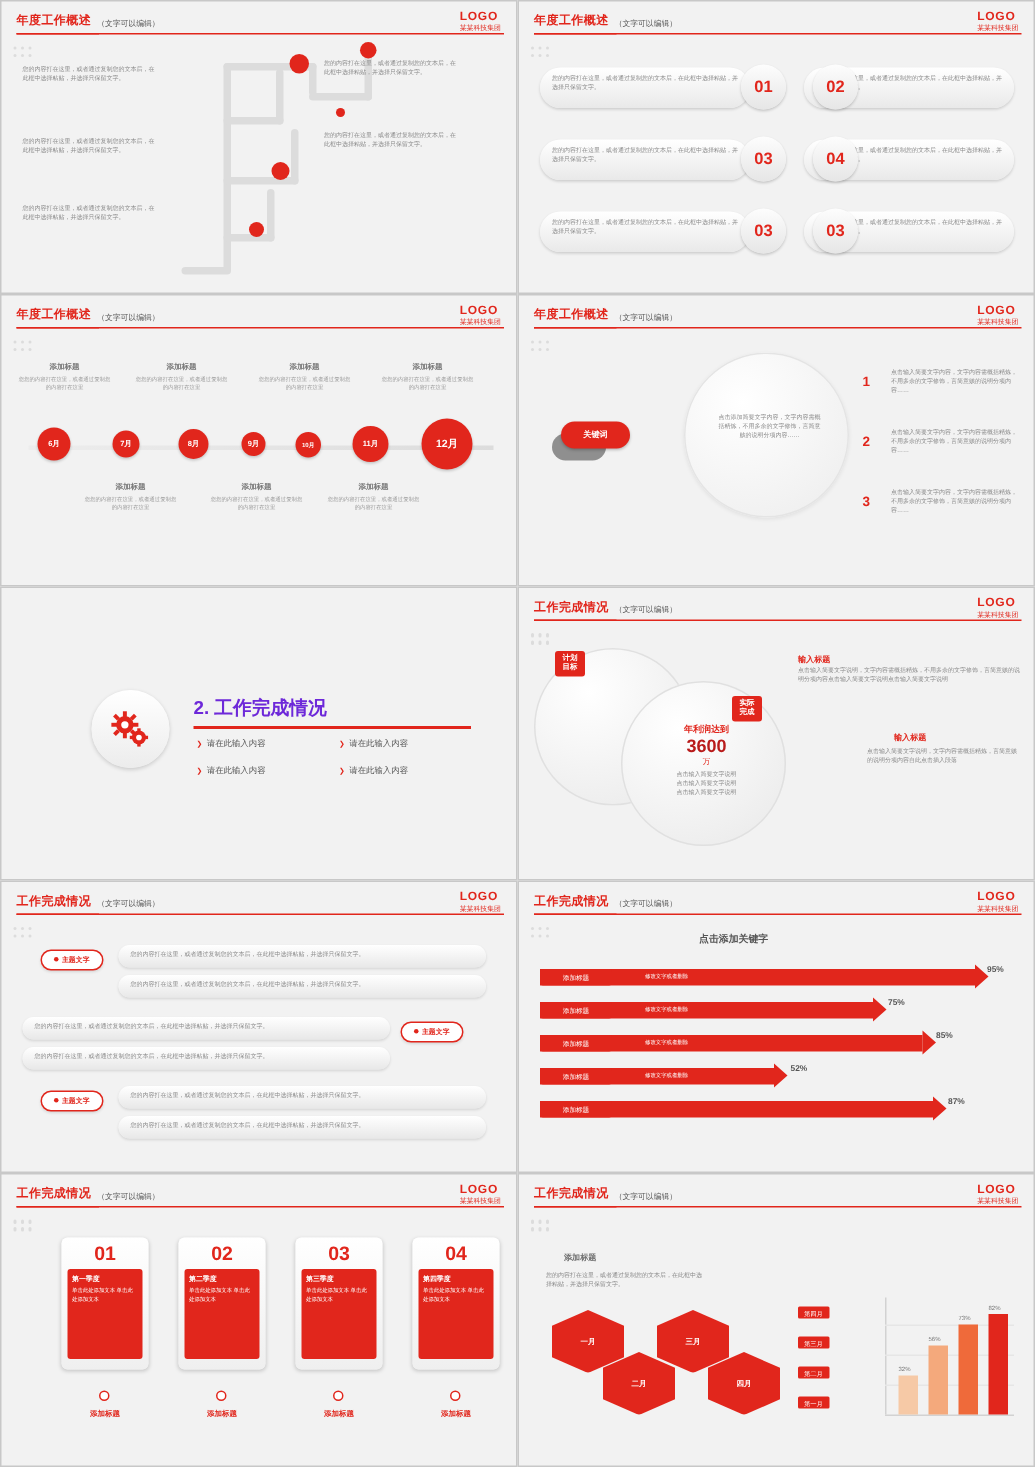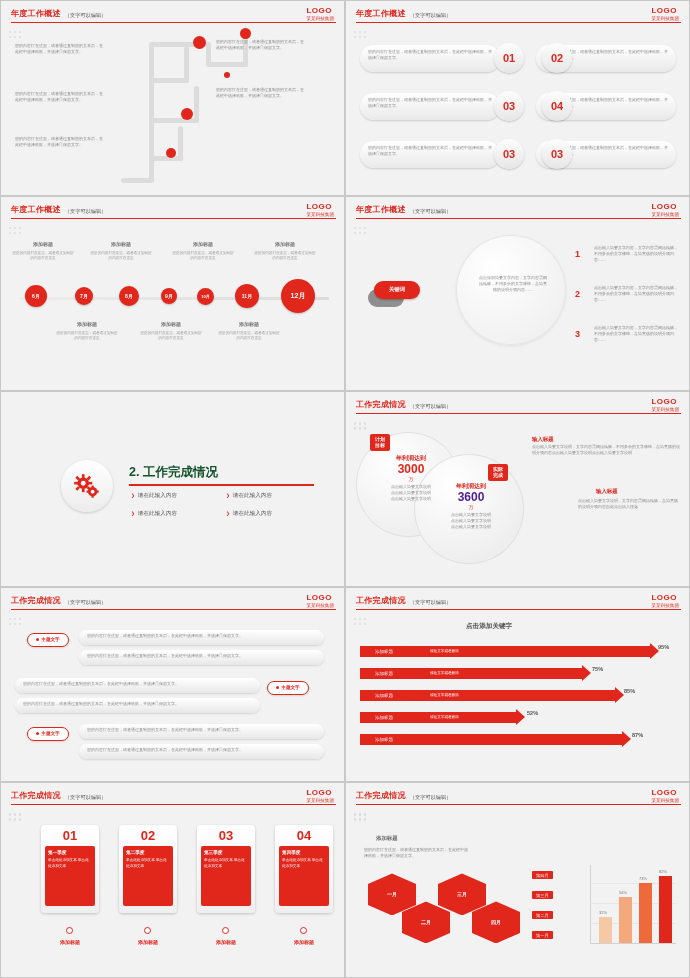--- a/index.html
+++ b/index.html
@@ -84,21 +84,21 @@
   .s4 .graybar{ position:absolute; left:22px; top:92px; width:36px; height:18px; border-radius:9px; background:#8f8f8f; }
   .s4 .num { position:absolute; color:#e1261c; font-size:9px; font-weight:bold;}
 
   
   .s5 .gearwrap{
     position:absolute; left:60px; top:68px; width:52px; height:52px; border-radius:50%;
     background: linear-gradient(180deg,#fff,#ececec);
     box-shadow: 0 1px 3px rgba(0,0,0,.18);
     display:flex; align-items:center; justify-content:center;
   }
-  .s5 .ttl{ position:absolute; left:128px; top:72px; font-size:12.5px; font-weight:bold; color:#14532d;}
+  .s5 .ttl{ position:absolute; left:128px; top:72px; font-size:12.5px; font-weight:bold; color:#6d28d9;}
   .s5 .uline{ position:absolute; left:128px; top:92px; width:185px; height:2px; background:#e1261c;}
   .s5 .item{ position:absolute; color:#555; font-size:5.6px; }
   .s5 .item:before{ content:"\276F"; color:#e1261c; font-size:4.6px; margin-right:3px;}
 
   
   .s6 .ven {
     position:absolute; border-radius:50%;
     background: radial-gradient(circle at 35% 28%, #ffffff, #e8e8e8);
     box-shadow: inset 0 0 0 1px #e0e0e0;
   }
@@ -402,32 +402,24 @@
       </div>
 
       <div class="ven" style="left:10px; top:40px; width:105px; height:105px;"></div>
       <div class="ven" style="left:68px; top:62px; width:110px; height:110px;"></div>
 
       <div class="tag" style="left:24px; top:42px; white-space:pre-line; text-align:center; line-height:1.25;">计划
 目标</div>
       <div class="tag" style="left:142px; top:72px; white-space:pre-line; text-align:center; line-height:1.25;">实际
 完成</div>
 
-      <div style="position:absolute; left:22px; top:62px; width:86px; text-align:center;">
-        <div style="color:#e1261c; font-size:6px; font-weight:bold;">年利润达到</div>
-        <div style="color:#e1261c; font-size:12px; font-weight:bold; line-height:1.1;">3000</div>
-        <div style="color:#e1261c; font-size:5px;">万</div>
-        <div class="ph" style="white-space:pre-line; margin-top:2px;">点击输入简要文字说明
-点击输入简要文字说明
-点击输入简要文字说明</div>
-      </div>
 
       <div style="position:absolute; left:82px; top:90px; width:86px; text-align:center;">
         <div style="color:#e1261c; font-size:6px; font-weight:bold;">年利润达到</div>
-        <div style="color:#4c1d95; font-size:12px; font-weight:bold; line-height:1.1;">3600</div>
+        <div style="color:#b91c1c; font-size:12px; font-weight:bold; line-height:1.1;">3600</div>
         <div style="color:#e1261c; font-size:5px;">万</div>
         <div class="ph" style="white-space:pre-line; margin-top:2px;">点击输入简要文字说明
 点击输入简要文字说明
 点击输入简要文字说明</div>
       </div>
 
       <div style="position:absolute; left:186px; top:44px; color:#e1261c; font-size:5.4px; font-weight:bold;">输入标题</div>
       <div class="ph" style="position:absolute; left:186px; top:52px; width:148px;">点击输入简要文字说明，文字内容需概括精炼，不用多余的文字修饰，言简意赅的说明分项内容点击输入简要文字说明点击输入简要文字说明</div>
 
       <div style="position:absolute; left:250px; top:96px; color:#e1261c; font-size:5.4px; font-weight:bold;">输入标题</div>

